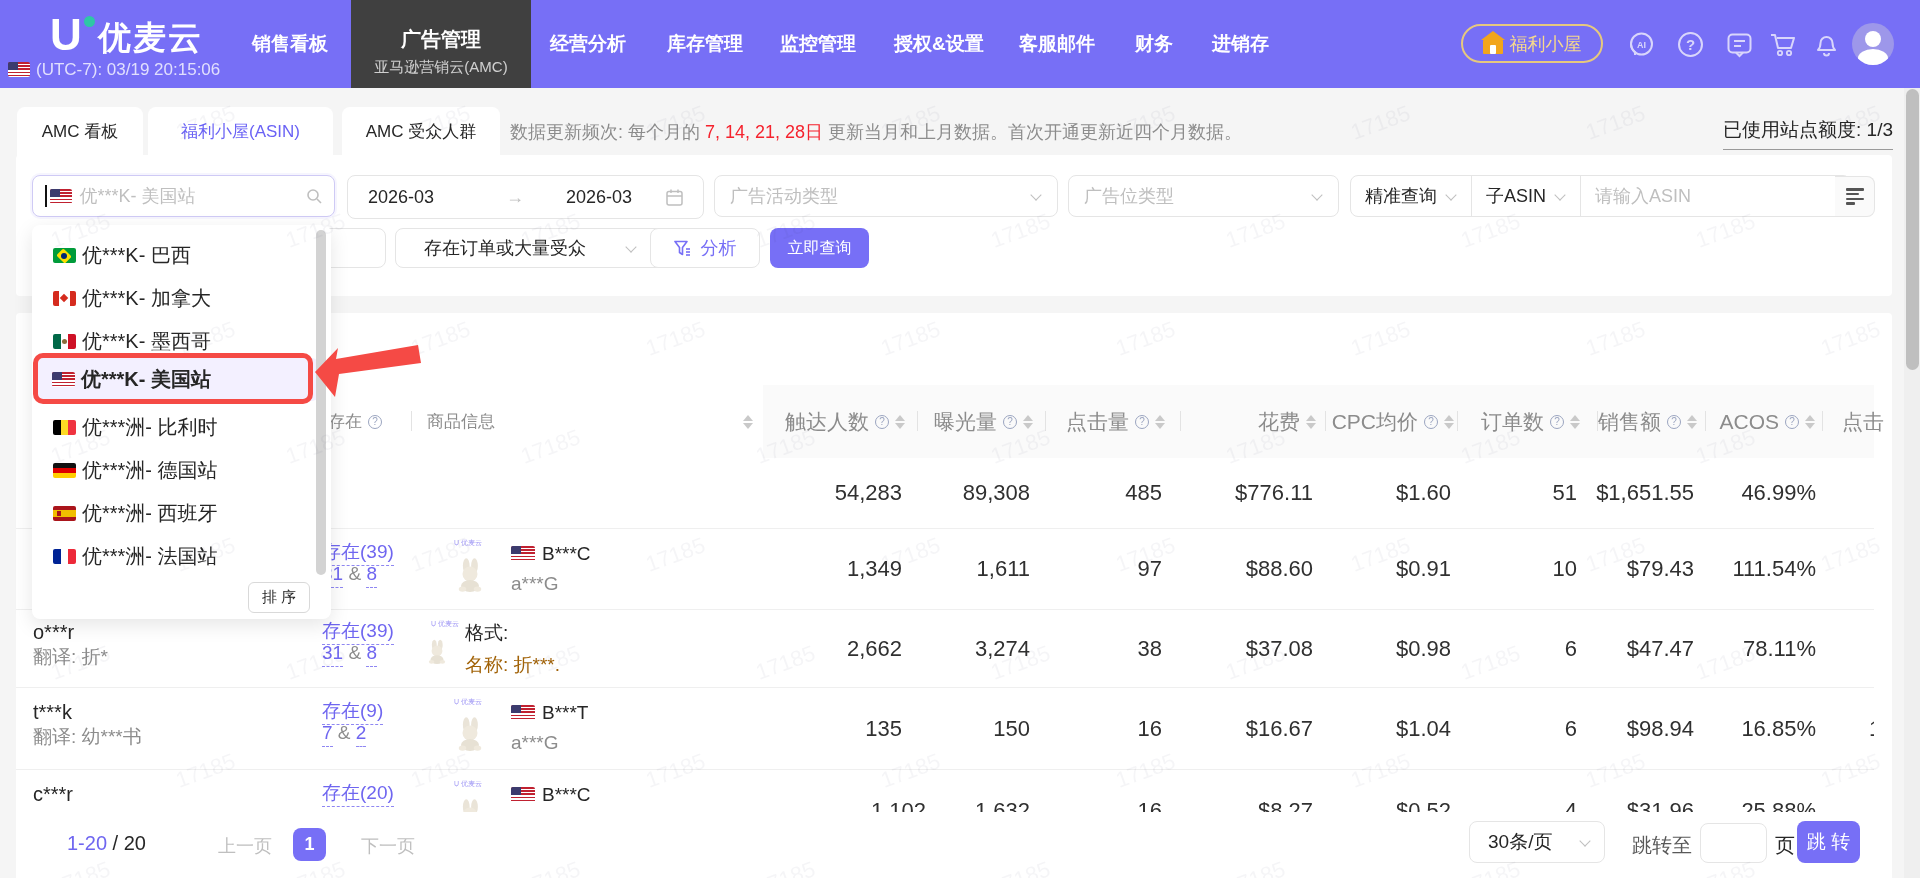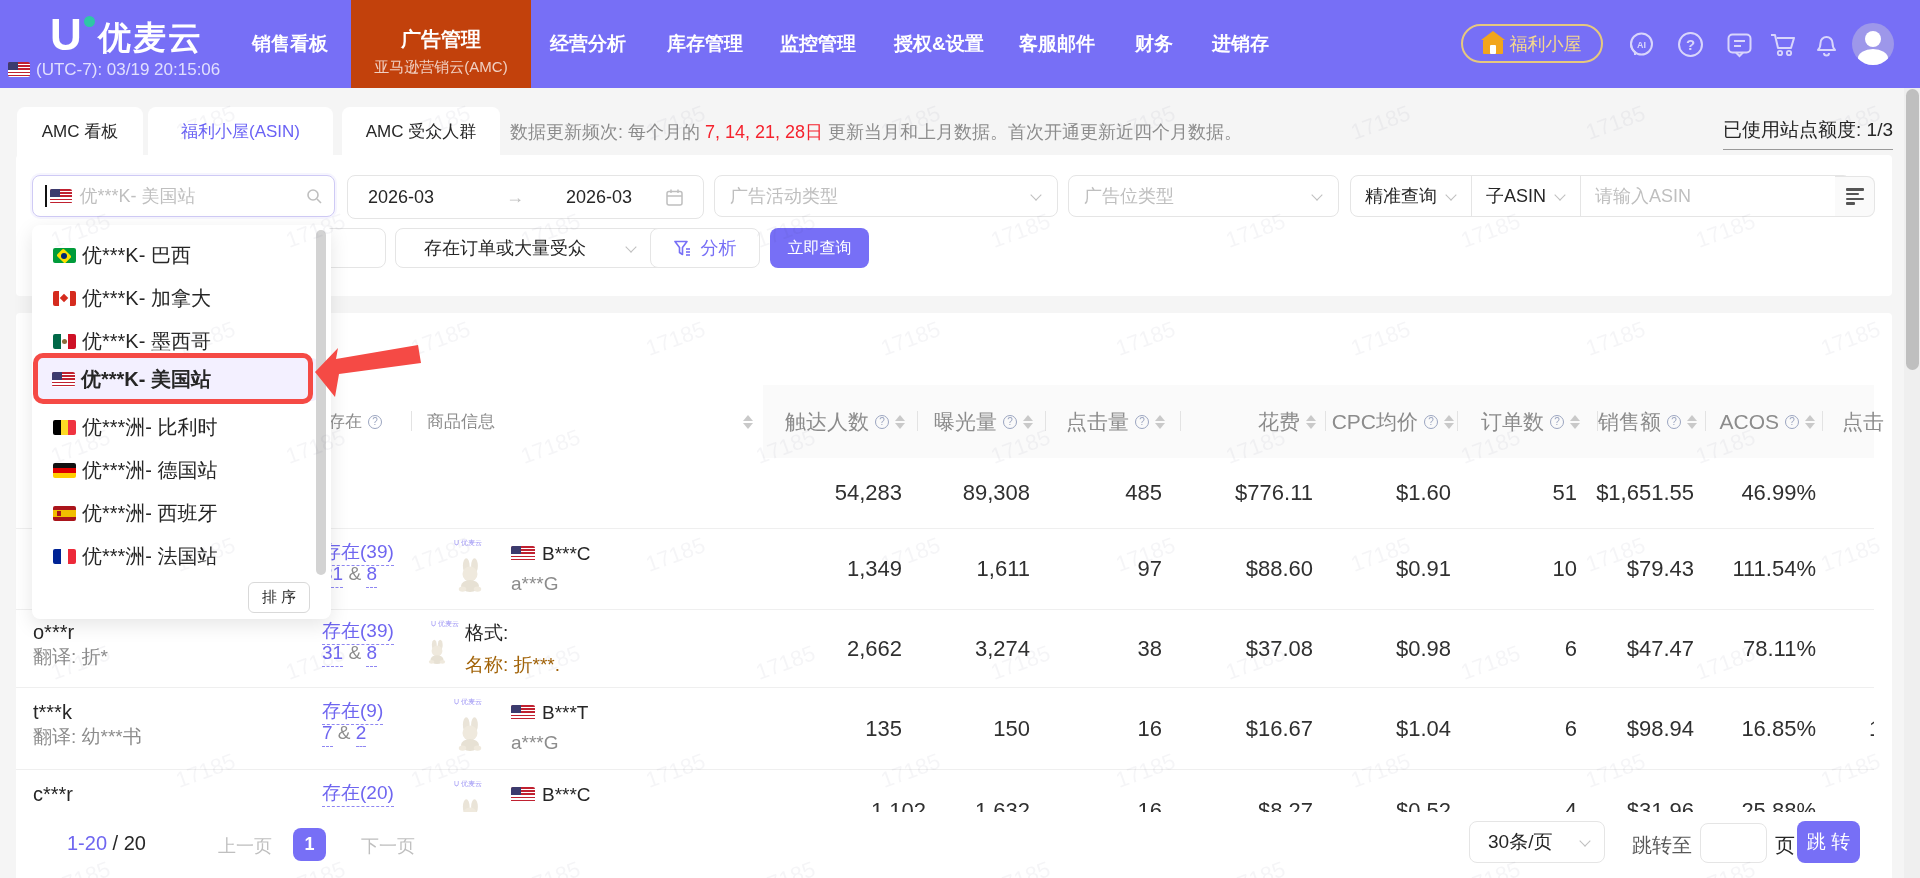--- a/index.html
+++ b/index.html
@@ -7,21 +7,21 @@
   #page { position:absolute; inset:0; overflow:hidden; }
 
   
   #topbar { position:absolute; left:0; top:0; width:1920px; height:88px; background:#776ff6; z-index:90; }
   #logo-u { position:absolute; left:50px; top:10px; color:#fff; font-size:44px; font-weight:bold; }
   #logo-dot { position:absolute; left:84px; top:16px; width:11px; height:11px; border-radius:50%; background:#2ec7a6; }
   #brand { position:absolute; left:98px; top:16px; color:#fff; font-size:33px; font-weight:bold; letter-spacing:2px; }
   #utc { position:absolute; left:36px; top:60px; color:rgba(255,255,255,.78); font-size:17px; }
   #utc-flag { position:absolute; left:8px; top:62px; }
   .nav-item { position:absolute; top:0; height:88px; display:flex; align-items:center; color:#fff; font-size:19px; font-weight:bold; z-index:91; }
-  #nav-active { position:absolute; left:351px; top:0; width:180px; height:88px; background:#c2410c; text-align:center; }
+  #nav-active { position:absolute; left:351px; top:0; width:180px; height:88px; background:#404040; text-align:center; }
   #nav-active .t1 { margin-top:26px; color:#fff; font-size:20px; font-weight:bold; }
   #nav-active .t2 { margin-top:5px; color:rgba(255,255,255,.75); font-size:15px; font-weight:normal; }
   #welfare { position:absolute; left:1461px; top:24px; width:142px; height:39px; border:2px solid #e6c87e; border-radius:22px; display:flex; align-items:center; justify-content:center; gap:7px; }
   #welfare-label { color:#f7d98c; font-size:18px; }
   .house { width:20px; height:14px; background:#f2a51c; position:relative; margin-top:6px; border-radius:1px; }
   .house:before { content:""; position:absolute; left:-2px; top:-9px; border-left:12px solid transparent; border-right:12px solid transparent; border-bottom:9px solid #f2a51c; }
   .house:after { content:""; position:absolute; left:7px; top:5px; width:6px; height:9px; background:#fff; border-radius:1px; }
   .hicon { position:absolute; top:31px; width:27px; height:27px; }
   #avatar { position:absolute; left:1852px; top:23px; width:42px; height:42px; border-radius:50%; background:#9d97ea; overflow:hidden; }
   #avatar .head { position:absolute; left:13px; top:8px; width:16px; height:16px; border-radius:50%; background:#fff; }

